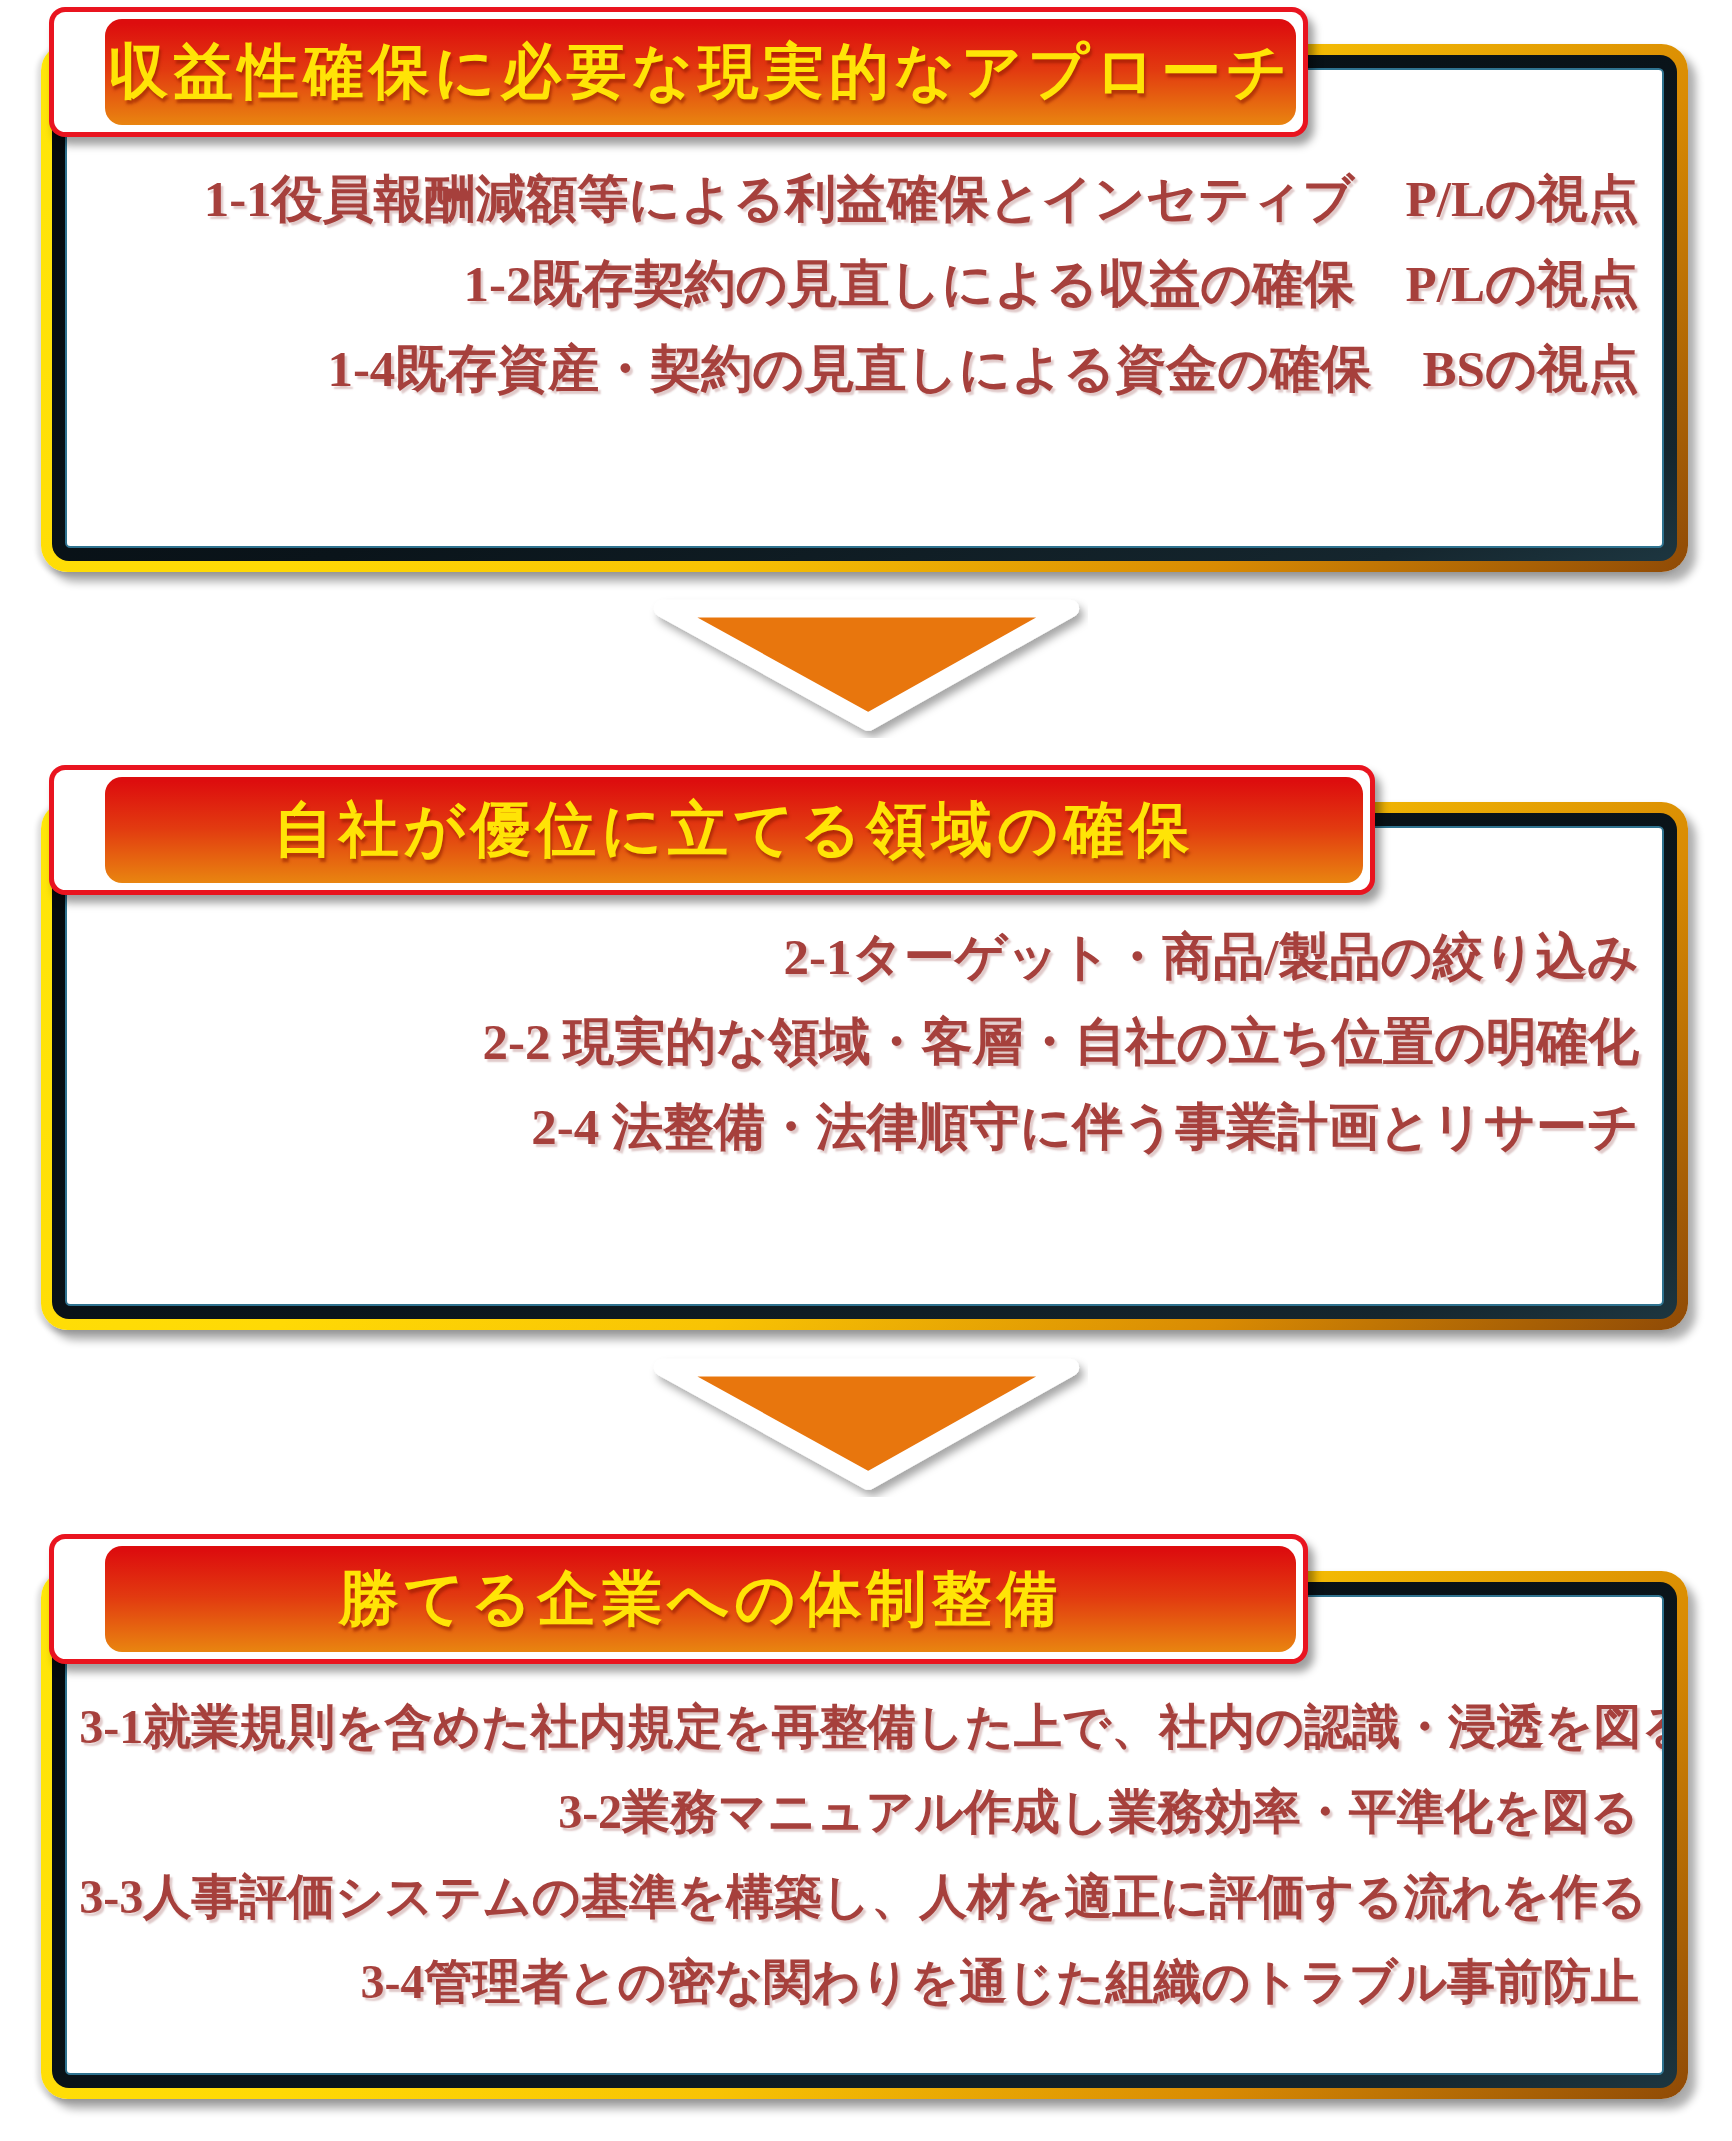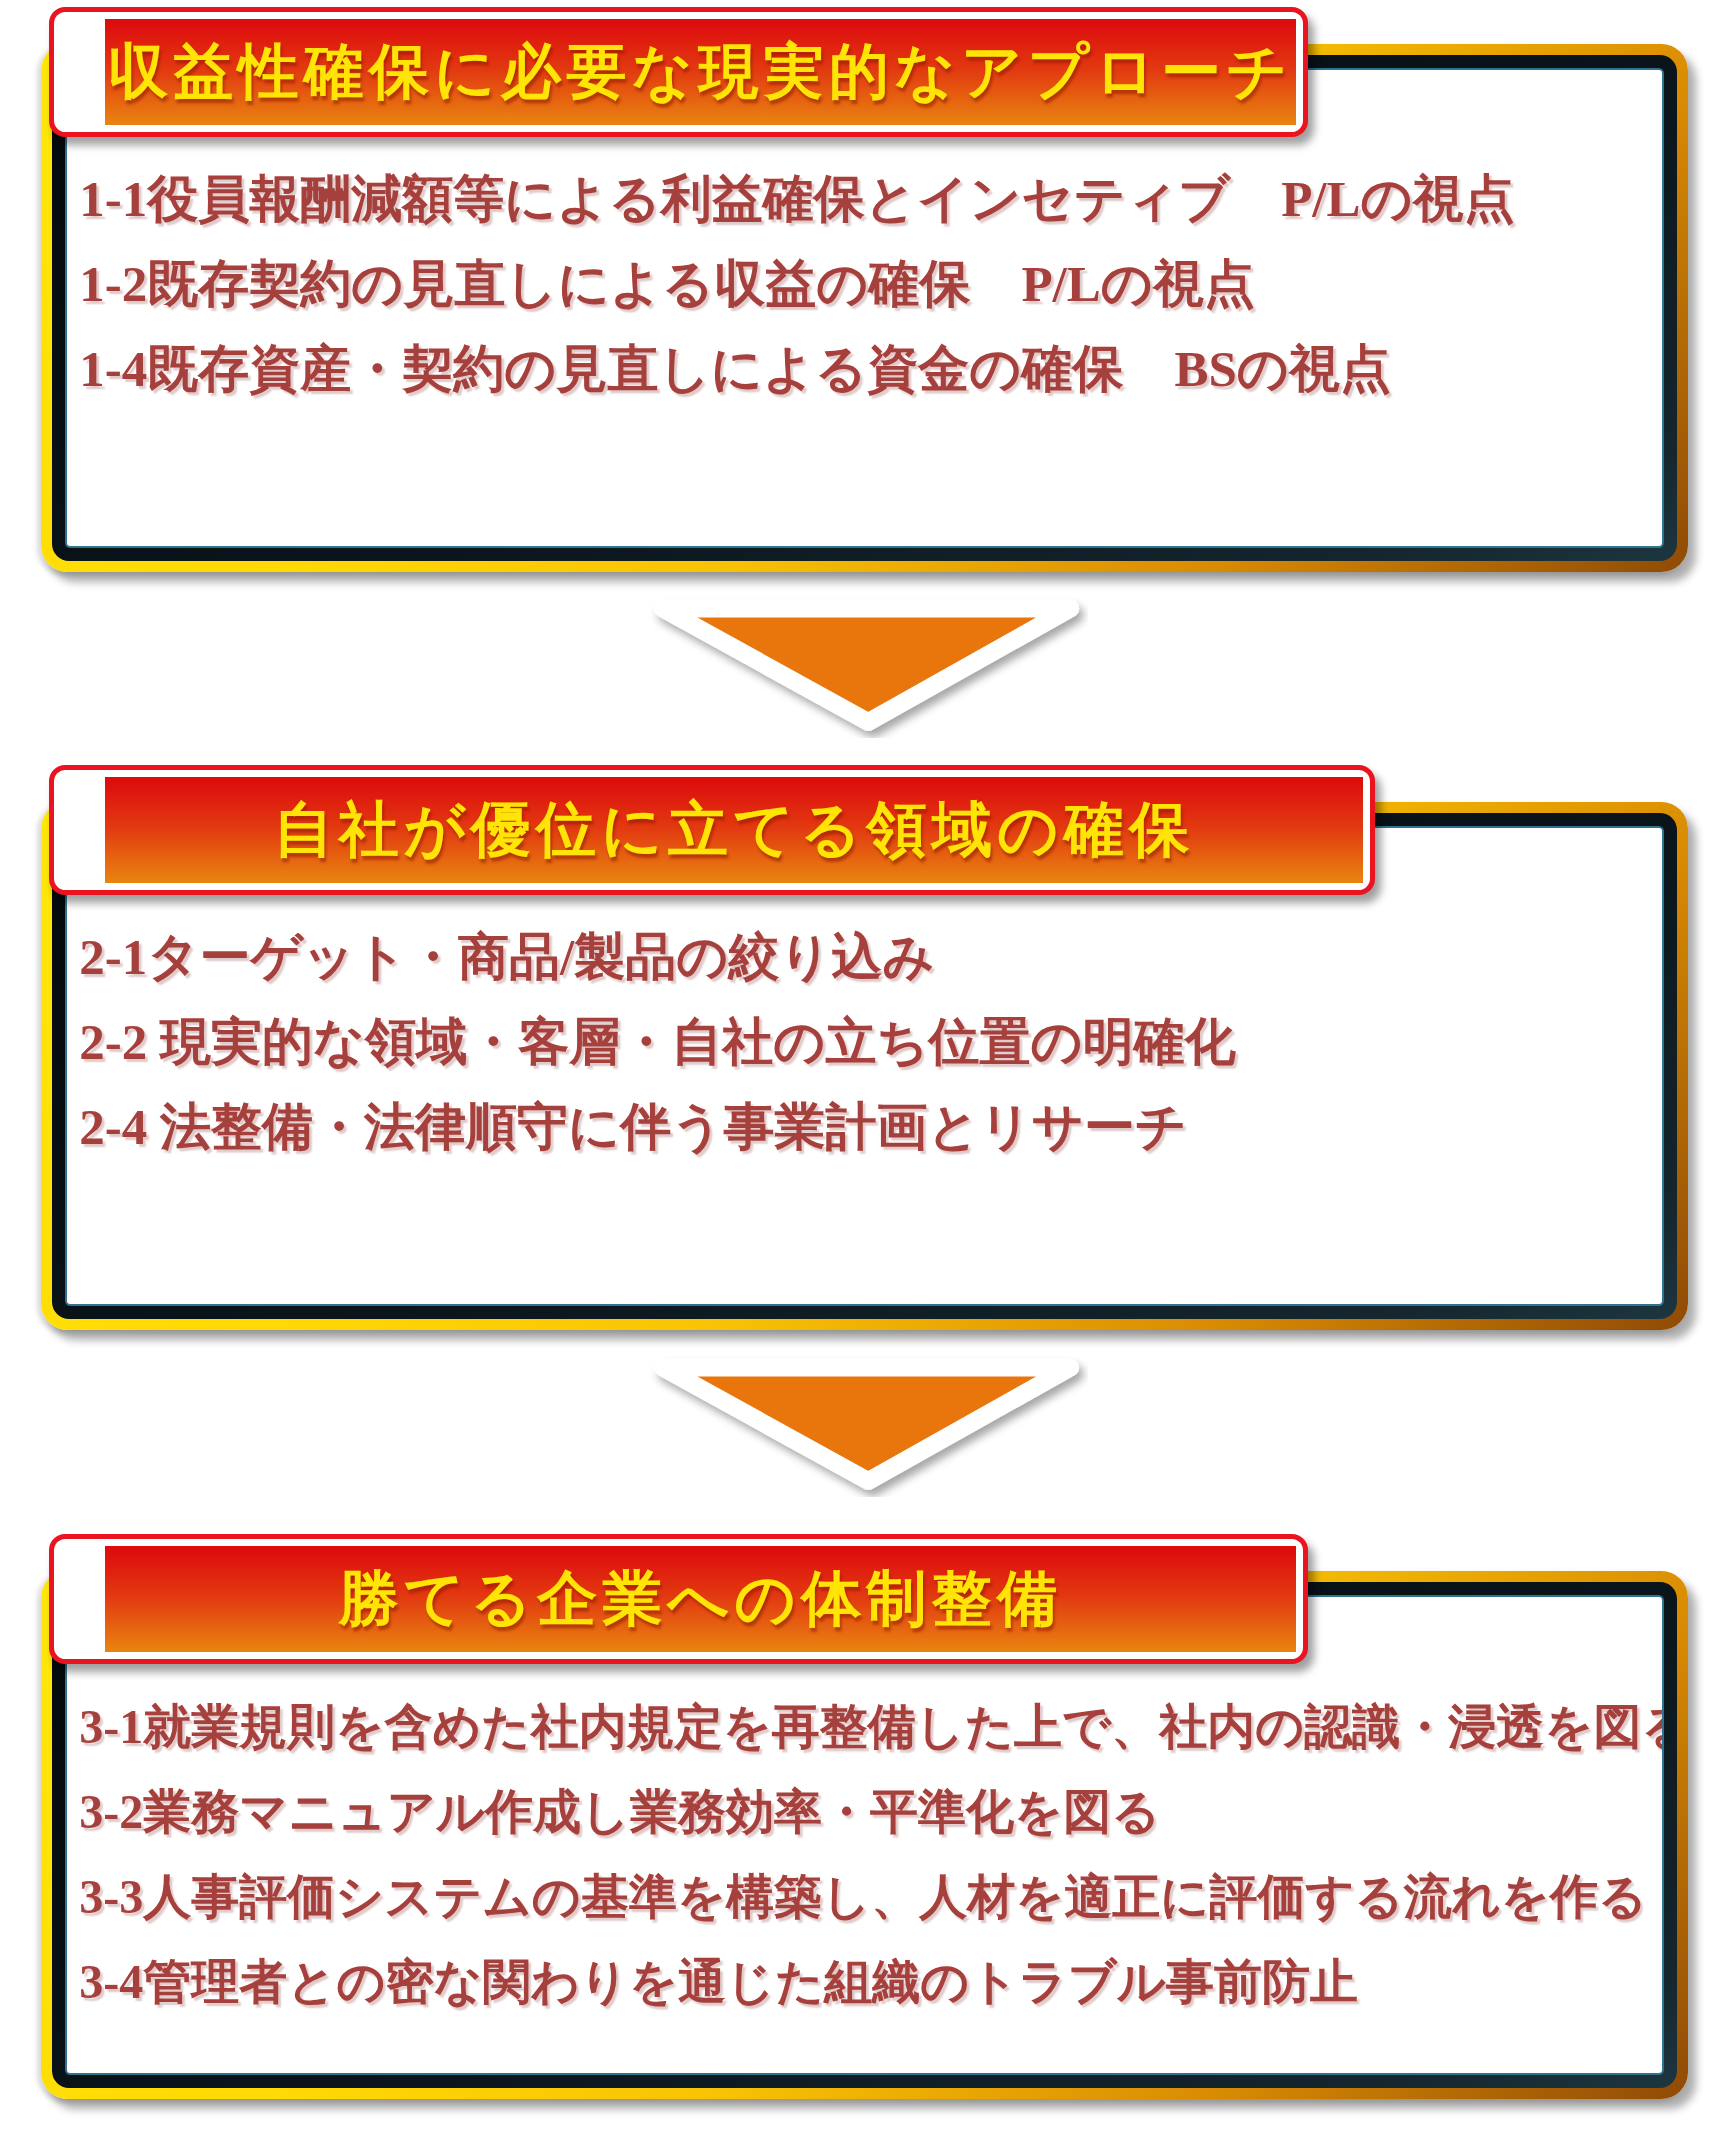--- a/index.html
+++ b/index.html
@@ -43,20 +43,21 @@
     background: linear-gradient(160deg, #04080b 0%, #0a141a 55%, #15262e 90%, #1d3640 100%);
   }
   .frame-body {
     height: 100%;
     box-sizing: border-box;
     border-radius: 5.3px;
     background: #ffffff;
     border: 2.7px solid #2f7390;
     padding: 87px 23px 0 12.4px;
     overflow: hidden;
+    text-align: right;
   }
 
   
   .item {
     font-family: "Liberation Serif", serif;
     font-weight: bold;
     font-size: 51px;
     line-height: 85px;
     color: #a6403c;
     white-space: nowrap;
@@ -82,21 +83,21 @@
   .badge-white {
     height: 100%;
     box-sizing: border-box;
     background: #ffffff;
     border-radius: 11.5px;
     padding: 7px;
   }
   .badge-fill {
     height: 100%;
     box-sizing: border-box;
-    border-radius: 0;
+    border-radius: 17px;
     background: linear-gradient(180deg, #dd0d0e 4%, #e23a10 48%, #e98510 100%);
     display: flex;
     align-items: center;
     justify-content: center;
     margin-left: 44px;
   }
   .badge-label {
     font-family: "Liberation Sans", sans-serif;
     font-weight: bold;
     font-size: 60px;

